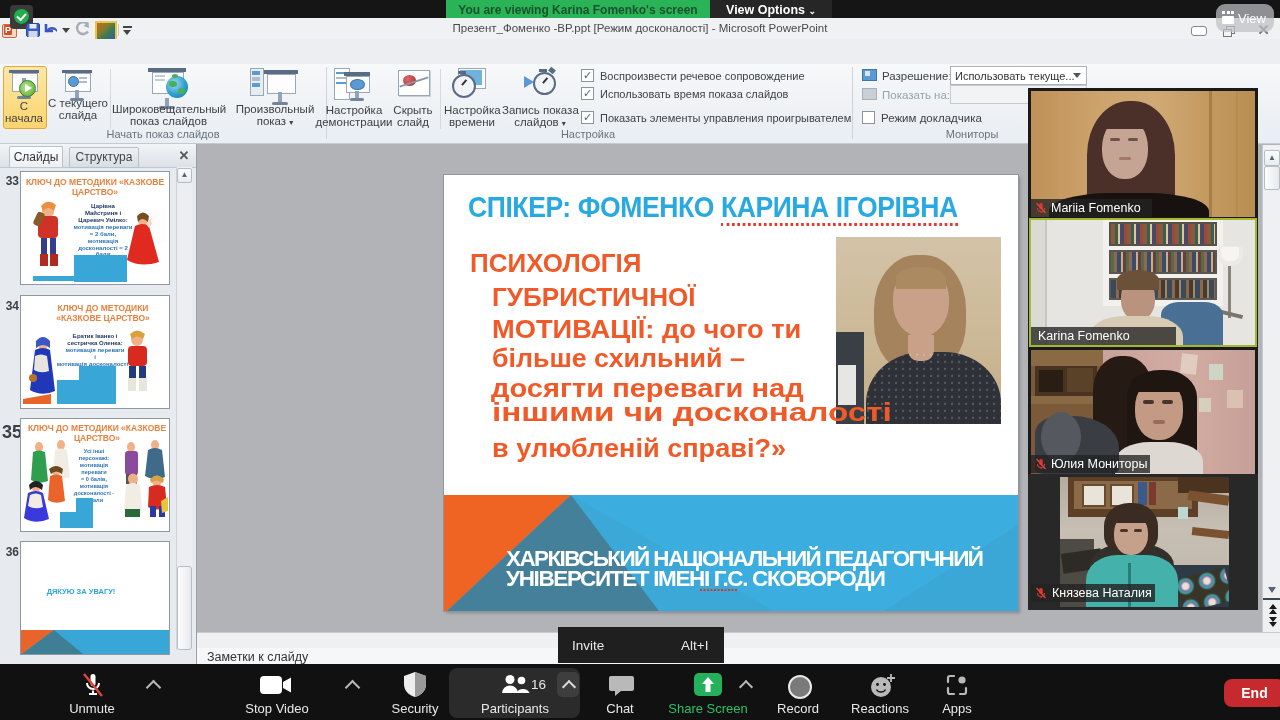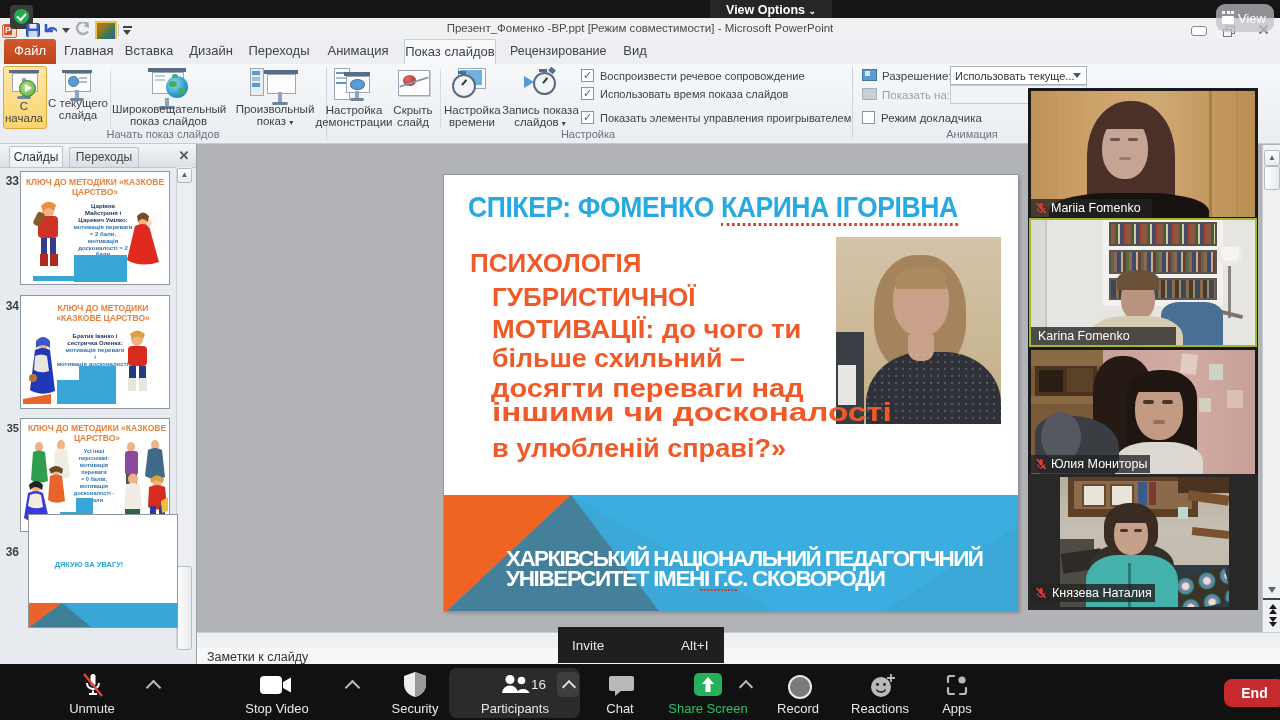--- a/index.html
+++ b/index.html
@@ -5,24 +5,25 @@
   body{width:1280px;height:720px;overflow:hidden;font-family:"Liberation Sans",sans-serif;}
   #page{position:relative;width:1280px;height:720px;background:#b1b3b7;overflow:hidden;}
   #ribbon .abs,#ribbontabs .abs,#toolbar .abs{white-space:nowrap;}
   .abs{position:absolute;}
 </style>
 </head>
 <body>
 <div id="page">
 
   <div class="abs" style="left:0;top:0;width:1280px;height:18px;background:#151515;"></div>
+  <div class="abs" style="left:446px;top:0;width:264px;height:20px;background:#2bb357;color:#17532c;font-size:12px;font-weight:bold;text-align:center;line-height:20px;white-space:nowrap;">You are viewing Karina Fomenko's screen</div>
   <div class="abs" style="left:710px;top:0;width:122px;height:20px;background:#262626;color:#fff;font-size:12.5px;font-weight:bold;text-align:center;line-height:20px;">View Options <span style="font-size:9px;">⌄</span></div>
 
   <div class="abs" style="left:0;top:18px;width:1280px;height:21px;background:#f0f1f2;border-bottom:1px solid #e3e5e7;"></div>
-  <div class="abs" style="left:340px;top:22px;width:600px;height:16px;color:#4a4a4a;font-size:11.5px;text-align:center;white-space:nowrap;">Презент_Фоменко -BP.ppt [Режим совместимости]  -  Microsoft PowerPoint</div>
+  <div class="abs" style="left:340px;top:22px;width:600px;height:16px;color:#4a4a4a;font-size:11.5px;text-align:center;white-space:nowrap;">Презент_Фоменко -BP.ppt [Режим досконалості]  -  Microsoft PowerPoint</div>
   <div id="qat">
 
     <div class="abs" style="left:2px;top:24px;width:13px;height:12px;background:#f7d9c4;border:1px solid #d86344;border-radius:2px;"></div>
     <div class="abs" style="left:4px;top:25px;width:8px;height:10px;background:#d04f2a;border-radius:1px;color:#fff;font-size:9px;font-weight:bold;line-height:10px;text-align:center;">P</div>
 
     <div class="abs" style="left:10px;top:5px;width:23px;height:24px;background:#3a3a3a;border-radius:4px;"></div>
     <div class="abs" style="left:14px;top:9px;width:15px;height:15px;background:#21ad4b;border-radius:50% 50% 50% 50%/45% 45% 55% 55%;"></div>
     <div class="abs" style="left:17px;top:13px;width:7px;height:4px;border-left:2px solid #fff;border-bottom:2px solid #fff;transform:rotate(-48deg);"></div>
 
     <svg class="abs" style="left:26px;top:23px;" width="14" height="14" viewBox="0 0 14 14">
@@ -58,43 +59,32 @@
     <div class="abs" style="left:1222px;top:11px;width:12px;height:12px;">
       <div class="abs" style="left:0;top:0;width:3px;height:3px;background:#fff;"></div>
       <div class="abs" style="left:4.5px;top:0;width:3px;height:3px;background:#fff;"></div>
       <div class="abs" style="left:9px;top:0;width:3px;height:3px;background:#fff;"></div>
       <div class="abs" style="left:0;top:4.5px;width:12px;height:8px;background:#fff;border-radius:1px;"></div>
     </div>
     <div class="abs" style="left:1238px;top:11px;color:#fdfdfd;font-size:13px;">View</div>
   </div>
 
   <div class="abs" style="left:0;top:39px;width:1280px;height:25px;background:#eceef1;"></div>
-  <div id="ribbontabs" style="position:absolute;top:39px;left:0;width:1280px;height:25px;font-size:13px;color:#404347;">
-    <div class="abs" style="left:4px;top:0px;width:52px;height:25px;background:linear-gradient(#d4582c,#bd431b);border-radius:3px 3px 0 0;color:#fff;text-align:center;line-height:24px;">Файл</div>
-    <div class="abs" style="left:64px;top:0;width:47px;text-align:center;line-height:24px;">Главная</div>
-    <div class="abs" style="left:124px;top:0;width:50px;text-align:center;line-height:24px;">Вставка</div>
-    <div class="abs" style="left:187px;top:0;width:48px;text-align:center;line-height:24px;">Дизайн</div>
-    <div class="abs" style="left:248px;top:0;width:62px;text-align:center;line-height:24px;">Переходы</div>
-    <div class="abs" style="left:326px;top:0;width:64px;text-align:center;line-height:24px;">Анимация</div>
-    <div class="abs" style="left:404px;top:0;width:90px;height:25px;background:#f7f9fb;border:1px solid #c5ccd4;border-bottom:none;border-radius:2px 2px 0 0;text-align:center;line-height:24px;">Показ слайдов</div>
-    <div class="abs" style="left:510px;top:0;width:96px;text-align:center;line-height:24px;font-size:12.5px;">Рецензирование</div>
-    <div class="abs" style="left:617px;top:0;width:36px;text-align:center;line-height:24px;">Вид</div>
-  </div>
 
   <div class="abs" style="left:0;top:64px;width:1280px;height:79px;background:linear-gradient(#f6f8fa,#eaedf1);border-bottom:1px solid #c3cad2;"></div>
   <div id="ribbon" style="position:absolute;left:0;top:0;font-size:11.5px;color:#3e4246;">
 
     <div class="abs" style="left:326px;top:67px;width:1px;height:72px;background:#cdd3da;"></div>
     <div class="abs" style="left:852px;top:67px;width:1px;height:72px;background:#cdd3da;"></div>
     <div class="abs" style="left:110px;top:69px;width:1px;height:60px;background:#d5dade;"></div>
     <div class="abs" style="left:440px;top:69px;width:1px;height:60px;background:#d5dade;"></div>
 
     <div class="abs" style="left:63px;top:128px;width:200px;text-align:center;font-size:11px;color:#68737f;">Начать показ слайдов</div>
     <div class="abs" style="left:488px;top:128px;width:200px;text-align:center;font-size:11px;color:#68737f;">Настройка</div>
-    <div class="abs" style="left:872px;top:128px;width:200px;text-align:center;font-size:11px;color:#68737f;">Анимация</div>
+    <div class="abs" style="left:872px;top:128px;width:200px;text-align:center;font-size:11px;color:#68737f;">Мониторы</div>
 
     <div class="abs" style="left:3px;top:66px;width:42px;height:61px;background:linear-gradient(#fde7a8,#fbd46e);border:1px solid #e0a838;border-radius:3px;"></div>
     <div class="abs" style="left:9px;top:70px;width:30px;height:3px;background:#5a6b84;"></div>
     <div class="abs" style="left:12px;top:73px;width:24px;height:17px;background:#fdfdfd;border:1px solid #9aa7b8;"></div>
     <div class="abs" style="left:22px;top:78px;width:4px;height:18px;background:#8fa3bc;"></div>
     <div class="abs" style="left:17px;top:96px;width:14px;height:3px;background:#72839c;border-radius:2px;"></div>
     <div class="abs" style="left:19px;top:80px;width:15px;height:15px;border-radius:50%;background:radial-gradient(circle at 40% 40%,#b6e68a,#52a433);border:1px solid #3f7d27;"></div>
     <div class="abs" style="left:25px;top:84px;width:0;height:0;border-top:4px solid transparent;border-bottom:4px solid transparent;border-left:7px solid #fff;"></div>
     <div class="abs" style="left:3px;top:100px;width:42px;text-align:center;">С<br>начала</div>
 
@@ -176,30 +166,30 @@
     <div class="abs" style="left:882px;top:89px;color:#9aa2ab;font-size:11.5px;">Показать на:</div>
     <div class="abs" style="left:950px;top:85px;width:135px;height:17px;background:#f2f3f5;border:1px solid #c5cbd1;"></div>
     <div class="abs" style="left:862px;top:111px;width:11px;height:11px;background:#fff;border:1px solid #8a949e;"></div>
     <div class="abs" style="left:881px;top:112px;font-size:11.5px;">Режим докладчика</div>
   </div>
 
   <div id="leftpanel">
     <div class="abs" style="left:0;top:144px;width:196px;height:522px;background:#e7ebf0;border-right:1px solid #9aa0a8;"></div>
     <div class="abs" style="left:0;top:144px;width:196px;height:23px;background:linear-gradient(#f2f4f6,#dde2e8);border-bottom:1px solid #c0c7cf;"></div>
     <div class="abs" style="left:9px;top:146px;width:52px;height:20px;background:linear-gradient(#fbfcfd,#edf0f3);border:1px solid #b9c1ca;border-bottom:none;border-radius:2px 2px 0 0;font-size:12px;color:#333;text-align:center;line-height:20px;">Слайды</div>
-    <div class="abs" style="left:69px;top:147px;width:68px;height:19px;background:linear-gradient(#eef1f4,#d9dee5);border:1px solid #b9c1ca;border-radius:2px 2px 0 0;font-size:12px;color:#444;text-align:center;line-height:19px;">Переходы</div>
+    <div class="abs" style="left:69px;top:147px;width:68px;height:19px;background:linear-gradient(#eef1f4,#d9dee5);border:1px solid #b9c1ca;border-radius:2px 2px 0 0;font-size:12px;color:#444;text-align:center;line-height:19px;">Структура</div>
     <div class="abs" style="left:177px;top:149px;width:14px;height:14px;color:#555;font-size:13px;font-weight:bold;line-height:14px;text-align:center;">✕</div>
 
     <div class="abs" style="left:176px;top:167px;width:15px;height:483px;background:#eceef1;border-left:1px solid #cfd4d9;"></div>
     <div class="abs" style="left:177px;top:168px;width:13px;height:13px;background:linear-gradient(#fdfdfd,#e8ebee);border:1px solid #b5bcc4;border-radius:2px;color:#566372;font-size:8px;text-align:center;line-height:12px;">▲</div>
     <div class="abs" style="left:177px;top:566px;width:13px;height:82px;background:linear-gradient(90deg,#fdfdfd,#e6e9ec);border:1px solid #b5bcc4;border-radius:3px;"></div>
 
     <div class="abs" style="left:2px;top:174px;width:17px;text-align:right;font-size:12px;font-weight:bold;color:#3a3f45;">33</div>
     <div class="abs" style="left:2px;top:299px;width:17px;text-align:right;font-size:12px;font-weight:bold;color:#3a3f45;">34</div>
-    <div class="abs" style="left:2px;top:422px;width:17px;text-align:right;font-size:11px;font-weight:bold;color:#3a3f45;">35</div>
+    <div class="abs" style="left:2px;top:422px;width:17px;text-align:right;font-size:18px;font-weight:bold;color:#3a3f45;">35</div>
     <div class="abs" style="left:2px;top:545px;width:17px;text-align:right;font-size:12px;font-weight:bold;color:#3a3f45;">36</div>
 
     <div id="t33" class="abs" style="left:20px;top:171px;width:148px;height:112px;background:#fff;border:1px solid #8f979f;">
       <svg width="148" height="112" viewBox="0 0 148 112">
         <text x="74" y="13" text-anchor="middle" font-size="8.5" font-weight="bold" fill="#e8823f" font-family="Liberation Sans">КЛЮЧ ДО МЕТОДИКИ «КАЗКОВЕ</text>
         <text x="74" y="23" text-anchor="middle" font-size="8.5" font-weight="bold" fill="#e8823f" font-family="Liberation Sans">ЦАРСТВО»</text>
         <g font-size="6" font-weight="bold" fill="#1f3864" text-anchor="middle" font-family="Liberation Sans">
           <text x="82" y="36">Царівна</text>
             <text x="82" y="43">Майстриня і</text>
             <text x="82" y="50">Царевич Умілко:</text>
@@ -303,21 +293,21 @@
           <path d="M105 66 Q112 62 119 66 L121 92 Q111 96 103 91 Z" fill="#f2ede4"></path>
           <rect x="104" y="90" width="15" height="8" fill="#2a6a3a"></rect>
         <ellipse cx="136" cy="62" rx="5" ry="5.5" fill="#f0b187"></ellipse>
           <path d="M129 60 Q136 53 143 60 L142 64 Q135 59 130 64 Z" fill="#d9a13f"></path>
           <path d="M128 68 Q136 64 144 68 L146 88 Q136 93 127 88 Z" fill="#d92a20"></path>
           <rect x="129" y="87" width="6" height="11" fill="#2a3a9e"></rect>
           <rect x="138" y="87" width="6" height="11" fill="#2a3a9e"></rect>
         <path d="M140 82 L147 78 L147 92 L141 94 Z" fill="#e8c43f"></path>
       </svg>
     </div>
-    <div id="t36" class="abs" style="left:20px;top:514px;width:148px;height:112px;background:#fff;border:1px solid #8f979f;margin-left:8px;">
+    <div id="t36" class="abs" style="left:20px;top:541px;width:148px;height:112px;background:#fff;border:1px solid #8f979f;">
       <svg width="148" height="112" viewBox="0 0 148 112">
         <text x="60" y="52" text-anchor="middle" font-size="7.5" font-weight="bold" fill="#2aa6dc" font-family="Liberation Sans">ДЯКУЮ ЗА УВАГУ!</text>
         <rect x="0" y="88" width="148" height="24" fill="#38a7d8"></rect>
         <path d="M0 88 L33 88 L1 112 L0 112 Z" fill="#e8642a"></path>
         <path d="M33 88 L1 112 L62 112 Z" fill="#3f7f96"></path>
       </svg>
     </div>
   </div>
 
   <div id="slide" class="abs" style="left:444px;top:175px;width:574px;height:436px;background:#fff;box-shadow:0 0 0 1px #8f959c,2px 2px 3px rgba(0,0,0,0.25);">

